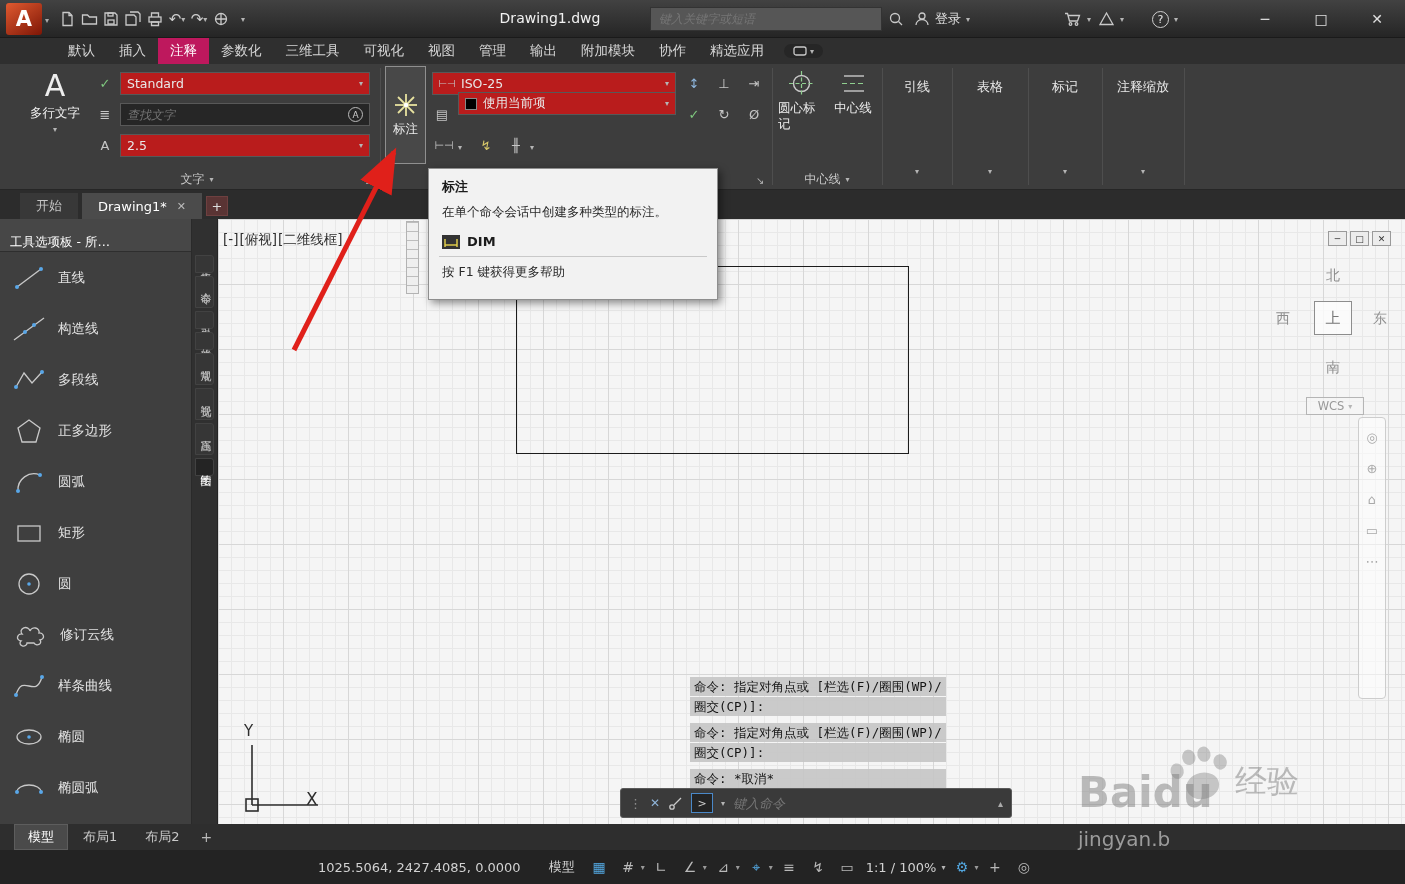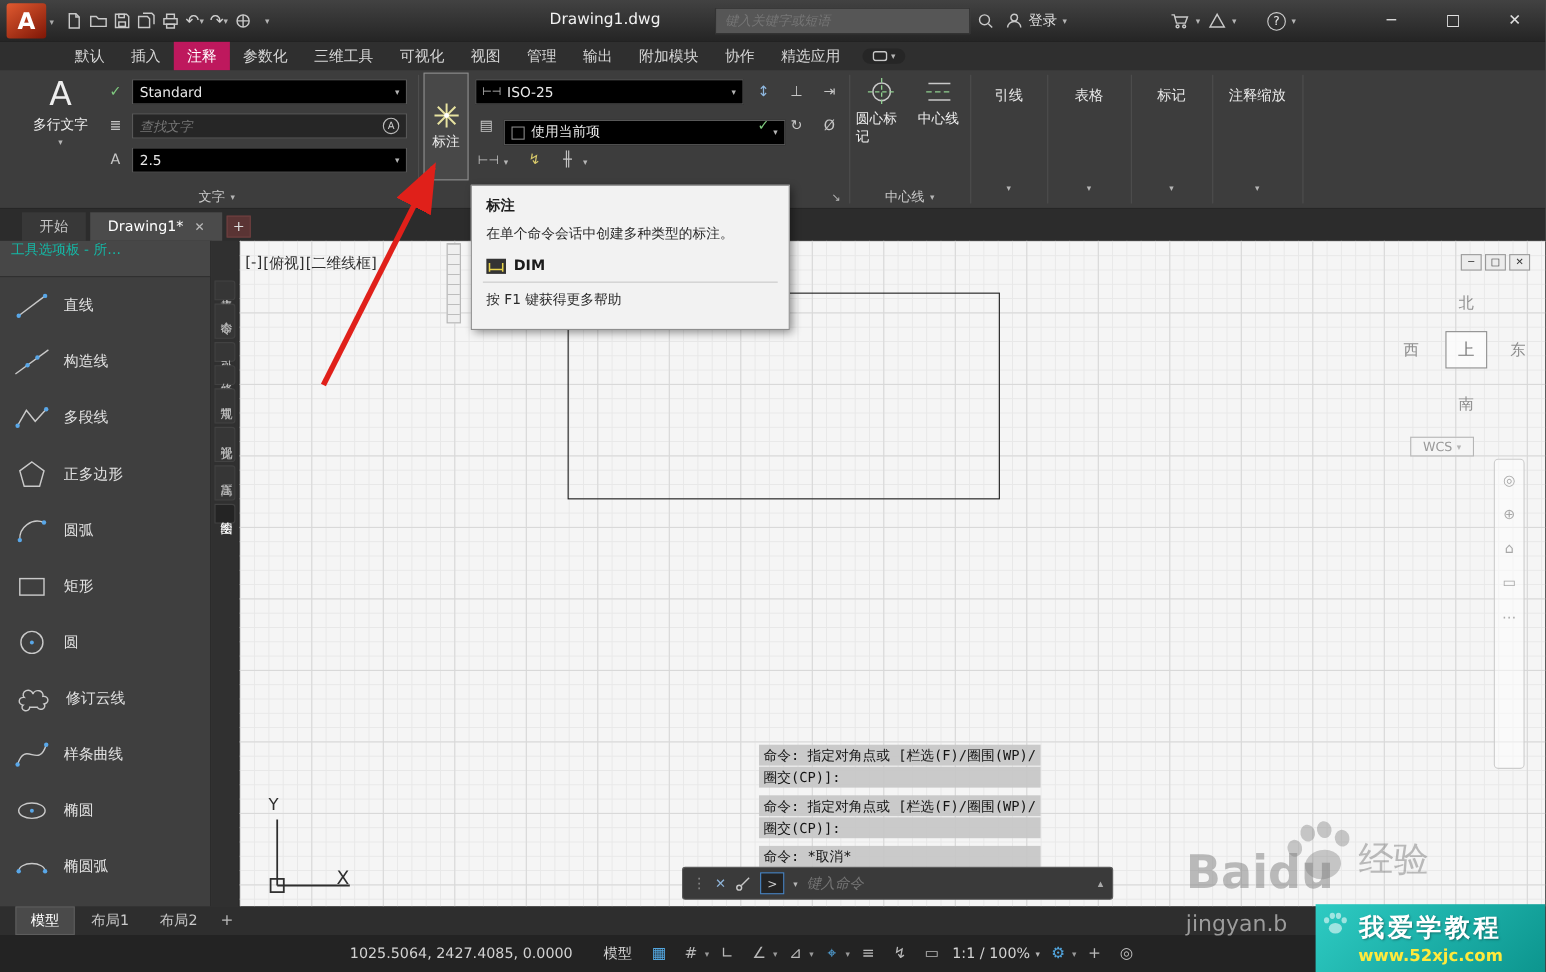--- a/index.html
+++ b/index.html
@@ -24,61 +24,61 @@
   #winctl>span{width:56px;display:flex;align-items:center;justify-content:center;font-size:14px;color:#e0e0e0}
   
   #rtabs{position:absolute;left:0;top:38px;right:0;height:26px;background:#2f2f2f;display:flex;align-items:stretch;padding-left:56px}
   .rtab{padding:0 12px;display:flex;align-items:center;font-size:13.5px;color:#d6d6d6}
   .rtab.active{background:#be185d;color:#fff}
   .rtab-extra{margin-left:8px;align-self:center;background:#262626;border-radius:8px;padding:2px 9px;display:flex;align-items:center;gap:3px}
   
   #ribbon{position:absolute;left:0;top:64px;right:0;height:126px;background:#3d3d3d;border-bottom:1px solid #262626}
   .psep{position:absolute;top:4px;bottom:4px;width:1px;background:#4e4e4e}
   .bigbtn{position:absolute;display:flex;flex-direction:column;align-items:center;color:#eee;font-size:12.5px;gap:3px}
-  .rsel{position:absolute;height:23px;background:#000000;border:1px solid #585858;display:flex;align-items:center;padding:0 6px;font-size:12.5px;color:#e8e8e8;gap:6px}
+  .rsel{position:absolute;height:23px;background:#b91c1c;border:1px solid #585858;display:flex;align-items:center;padding:0 6px;font-size:12.5px;color:#e8e8e8;gap:6px}
   .rsel .grow{flex:1}
   .rinput{position:absolute;height:23px;background:#262626;border:1px solid #585858;display:flex;align-items:center;padding:0 6px}
   .rinput input{flex:1;border:0;outline:0;background:transparent;color:#9f9f9f;font-style:italic;font-size:12px;font-family:inherit}
   .micon{width:20px;height:22px;display:flex;align-items:center;justify-content:center;color:#c6c6c6;font-size:13px}
   .pfoot{position:absolute;bottom:1px;height:17px;display:flex;align-items:center;justify-content:center;gap:5px;font-size:12px;color:#c9c9c9}
   .launcher{position:absolute;bottom:3px;font-size:10px;color:#b5b5b5}
   .collbtn{display:flex;flex-direction:column;align-items:center;position:absolute;top:4px;height:116px;color:#e8e8e8}
   .collbtn .lbl{margin-top:10px;font-size:13px}
   .collbtn .sp{flex:1}
   .dimhl{border:1px solid #8f8f8f;background:#484848}
   .swatch{width:12px;height:12px;background:#000;border:1px solid #888}
   .circA{width:15px;height:15px;border-radius:50%;border:1px solid #bbb;color:#ccc;font-size:9px;display:flex;align-items:center;justify-content:center}
   
   #ftabs{position:absolute;left:0;top:190px;right:0;height:29px;background:#2c2c2c;display:flex;align-items:flex-end;padding-left:20px;gap:4px}
   .ftab{height:26px;display:flex;align-items:center;gap:10px;padding:0 16px;font-size:13px;background:#383838;color:#c5c5c5}
   .ftab.active{background:#4b4b4b;color:#fff}
   .ftab .x{color:#bbb;font-size:11px}
   .newtab{height:20px;width:22px;margin-bottom:3px;background:#5a3434;color:#ddd;display:flex;align-items:center;justify-content:center;font-size:13px;border:1px solid #6e4040}
   
   #palette{position:absolute;left:0;top:219px;width:192px;height:605px;background:#3f3f3f;border-right:1px solid #2a2a2a}
-  .phead{height:33px;background:#474747;border-bottom:1px solid #2e2e2e;display:flex;align-items:flex-start;padding:0 10px;font-size:12.5px;color:#14b8a6}
+  .phead{height:33px;background:#474747;border-bottom:1px solid #2e2e2e;display:flex;align-items:flex-end;padding:0 10px;font-size:12.5px;color:#ffffff}
   .pitem{height:51px;display:flex;align-items:center;gap:13px;padding-left:13px;color:#e2e2e2;font-size:13.5px}
   .pitem svg{flex:0 0 auto}
   .dot{fill:#59a7e8;stroke:none}
   #vtabs{position:absolute;left:192px;top:219px;width:26px;height:605px;background:#303030;border-right:1px solid #242424;display:flex;flex-direction:column;padding-top:36px;gap:3px;align-items:center}
   .vtab{writing-mode:vertical-rl;text-orientation:upright;font-size:11px;color:#bdbdbd;background:#363636;border:1px solid #424242;padding:7px 1px;border-radius:0 3px 3px 0;letter-spacing:1px}
   .vtab.active{background:#242424;color:#fff}
   
   #canvas{position:absolute;left:218px;top:219px;width:1187px;height:605px;background-color:#f5f5f5;
     background-image:
       linear-gradient(#d7d7d7 1px,transparent 1px),linear-gradient(90deg,#d7d7d7 1px,transparent 1px),
       linear-gradient(#e8e8e8 1px,transparent 1px),linear-gradient(90deg,#e8e8e8 1px,transparent 1px);
     background-size:65px 65px,65px 65px,13px 13px,13px 13px}
   .vplabel{position:absolute;left:5px;top:12px;color:#2e2e2e;font-size:13.5px;display:flex}
   .vplabel span{margin-right:1px}
   .cwin{width:19px;height:15px;background:#ececec;border:1px solid #9a9a9a;color:#333;font-size:9px;display:flex;align-items:center;justify-content:center}
   .drawrect{position:absolute;left:298px;top:47px;width:393px;height:188px;border:1.4px solid #1c1c1c}
   .vc{position:absolute;color:#8d8d8d;font-size:14px}
   .vc-up{position:absolute;left:1096px;top:82px;width:38px;height:34px;background:rgba(252,252,252,.85);border:1px solid #8d8d8d;color:#777;font-size:15px;display:flex;align-items:center;justify-content:center}
-  .wcsbtn{position:absolute;left:1064px;top:178px;width:58px;height:18px;background:rgba(245,245,245,.7);border:1px solid #b5b5b5;color:#999;font-size:11.5px;display:flex;align-items:center;justify-content:center;gap:4px}
+  .wcsbtn{position:absolute;left:1088px;top:178px;width:58px;height:18px;background:rgba(245,245,245,.7);border:1px solid #b5b5b5;color:#999;font-size:11.5px;display:flex;align-items:center;justify-content:center;gap:4px}
   #navbar{position:absolute;left:1140px;top:198px;width:28px;height:282px;background:rgba(255,255,255,.5);border:1px solid #cdcdcd;border-radius:4px;display:flex;flex-direction:column;align-items:center;gap:16px;padding-top:12px}
   .nico{color:#a9a9a9;font-size:13px}
   .rulerstrip{position:absolute;left:188px;top:2px;width:13px;height:73px;background:#efefef;border:1px solid #b3b3b3;
     background-image:repeating-linear-gradient(#bdbdbd 0 1px,transparent 1px 9px)}
   .ucslbl{position:absolute;color:#2e2e2e;font-size:15px}
   .cmdhist{position:absolute;left:472px;top:458px;display:flex;flex-direction:column}
   .cmdline{display:table;background:rgba(197,197,197,.9);color:#141414;font-family:"DejaVu Sans Mono","Liberation Mono",monospace;font-size:12.5px;line-height:19px;padding:0 4px;margin-bottom:1px}
   .gap{margin-top:6px}
   #cmdbar{position:absolute;left:402px;top:569px;width:392px;height:30px;background:#3a3a3a;border:1px solid #5a5a5a;border-radius:3px;display:flex;align-items:center;padding:0 8px;gap:8px}
   .promptbox{width:22px;height:20px;background:#242424;border:1px solid #4a88c8;color:#cfcfcf;font-size:11px;display:flex;align-items:center;justify-content:center}
@@ -271,21 +271,21 @@
         <circle cx="13" cy="13" r="2.2" fill="#fff" stroke="none"></circle>
       </svg>
       <span>标注</span>
     </div>
     <div class="rsel" style="left:432px;top:8px;width:244px">
       <span class="micon" style="width:16px;font-size:10px">⊢⊣</span>
       <span class="grow">ISO-25</span>
       <span class="dd">▾</span>
     </div>
     <span class="micon" style="position:absolute;left:432px;top:39px">▤</span>
-    <div class="rsel" style="left:458px;top:45px;width:256px">
+    <div class="rsel" style="left:458px;top:28px;width:218px">
       <span class="swatch"></span>
       <span class="grow">使用当前项</span>
       <span class="dd">▾</span>
     </div>
     <span class="micon" style="position:absolute;left:434px;top:70px;font-size:11px">⊢⊣</span>
     <span class="dd" style="position:absolute;left:458px;top:79px">▾</span>
     <span class="micon" style="position:absolute;left:476px;top:70px;color:#d8c96a">↯</span>
     <span class="micon" style="position:absolute;left:506px;top:70px">╫</span>
     <span class="dd" style="position:absolute;left:530px;top:79px">▾</span>
     <span class="micon" style="position:absolute;left:684px;top:8px;color:#8fb8e0">↕</span>
@@ -585,25 +585,14 @@
         <ellipse cx="12" cy="24" rx="6" ry="7"></ellipse>
         <ellipse cx="25" cy="14" rx="6" ry="7"></ellipse>
         <ellipse cx="39" cy="14" rx="6" ry="7"></ellipse>
         <ellipse cx="52" cy="24" rx="6" ry="7"></ellipse>
     </svg>
     <span class="bd-text">Baidu</span>
     <span class="bd-cn">经验</span>
   </div>
   <span id="jy">jingyan.b</span>
 
-  <div id="promo">
-    <svg class="pawwhite" width="26" height="24" viewBox="0 0 64 60" fill="#ffffff">
-      <ellipse cx="32" cy="42" rx="15" ry="12"></ellipse>
-        <ellipse cx="12" cy="24" rx="6" ry="7"></ellipse>
-        <ellipse cx="25" cy="14" rx="6" ry="7"></ellipse>
-        <ellipse cx="39" cy="14" rx="6" ry="7"></ellipse>
-        <ellipse cx="52" cy="24" rx="6" ry="7"></ellipse>
-    </svg>
-    <span class="pt">我爱学教程</span>
-    <span class="pu">www.52xjc.com</span>
-  </div>
 
 </div>
 
 </body></html>

